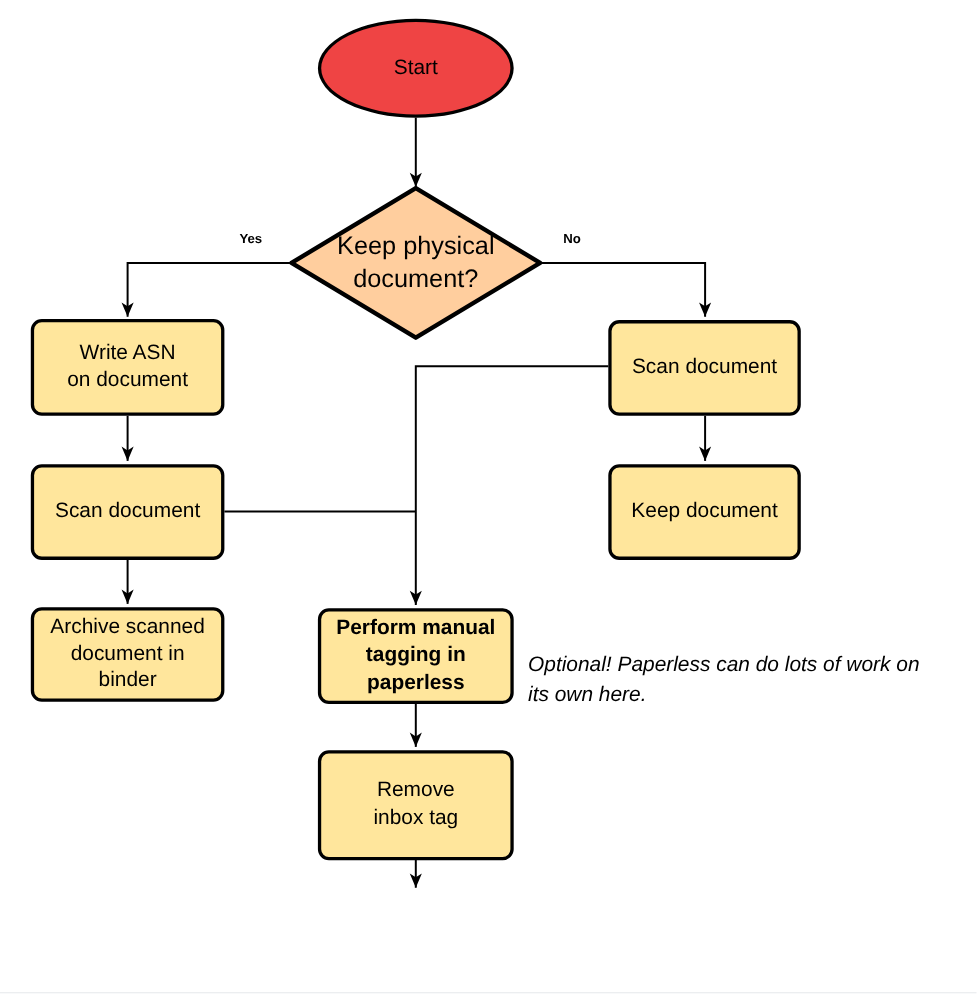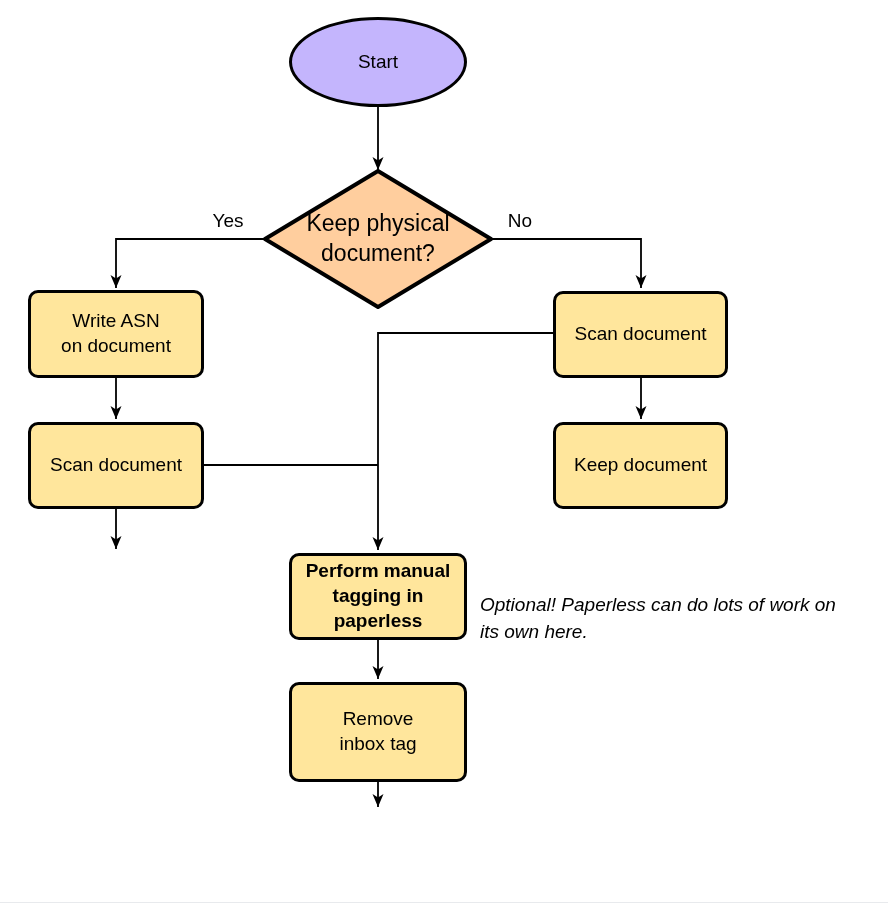--- a/index.html
+++ b/index.html
@@ -33,43 +33,44 @@
     line-height: 1.3;
     white-space: pre-line;
     z-index: 2;
   }
   .process {
     background: #ffe69c;
     border: 3px solid #000000;
     border-radius: 10px;
   }
   .terminal {
-    background: #c4b5fd;
+    background: #ef4444;
     border: 3.5px solid #000000;
     border-radius: 50%;
   }
   .decision-label {
     position: absolute;
     z-index: 2;
     display: flex;
     align-items: center;
     justify-content: center;
     text-align: center;
     font-size: 23px;
     line-height: 1.3;
     white-space: pre-line;
     color: #000000;
   }
   .edge-label {
     position: absolute;
     z-index: 2;
-    font-size: 19px;
+    font-size: 12px;
     color: #000000;
     text-align: center;
     width: 46px;
+    font-weight: bold;
   }
   .annotation {
     position: absolute;
     left: 480px;
     top: 592px;
     width: 410px;
     font-size: 19px;
     font-style: italic;
     line-height: 1.42;
     color: #000000;
@@ -128,20 +129,23 @@
   <div id="node-start" class="node terminal">Start</div>
 
   <div id="label-decision" class="decision-label">Keep physical
 document?</div>
 
   <div id="node-write-asn" class="node process">Write ASN
 on document</div>
 
   <div id="node-scan-left" class="node process">Scan document</div>
 
+  <div id="node-archive" class="node process">Archive scanned
+document in
+binder</div>
 
   <div id="node-scan-right" class="node process">Scan document</div>
 
   <div id="node-trash" class="node process">Keep document</div>
 
   <div id="node-perform" class="node process">Perform manual
 tagging in
 paperless</div>
 
   <div id="node-remove" class="node process">Remove

